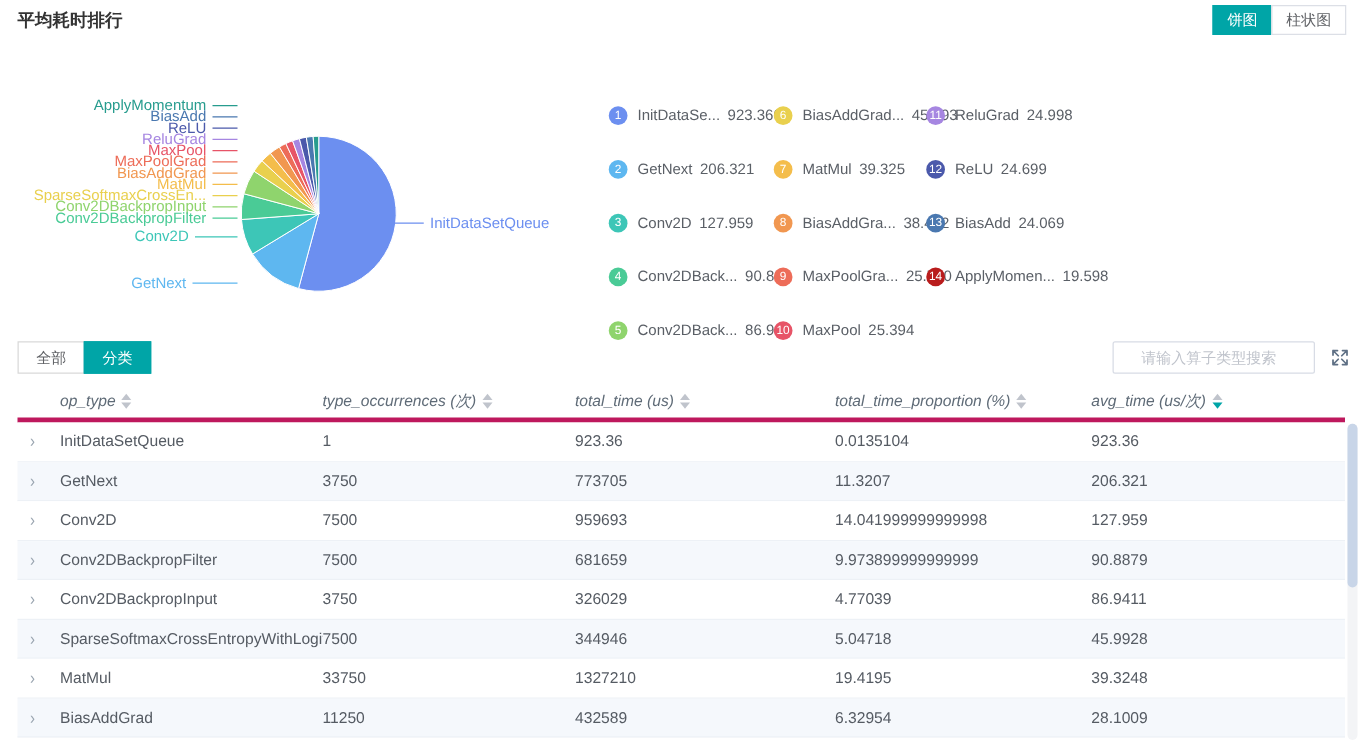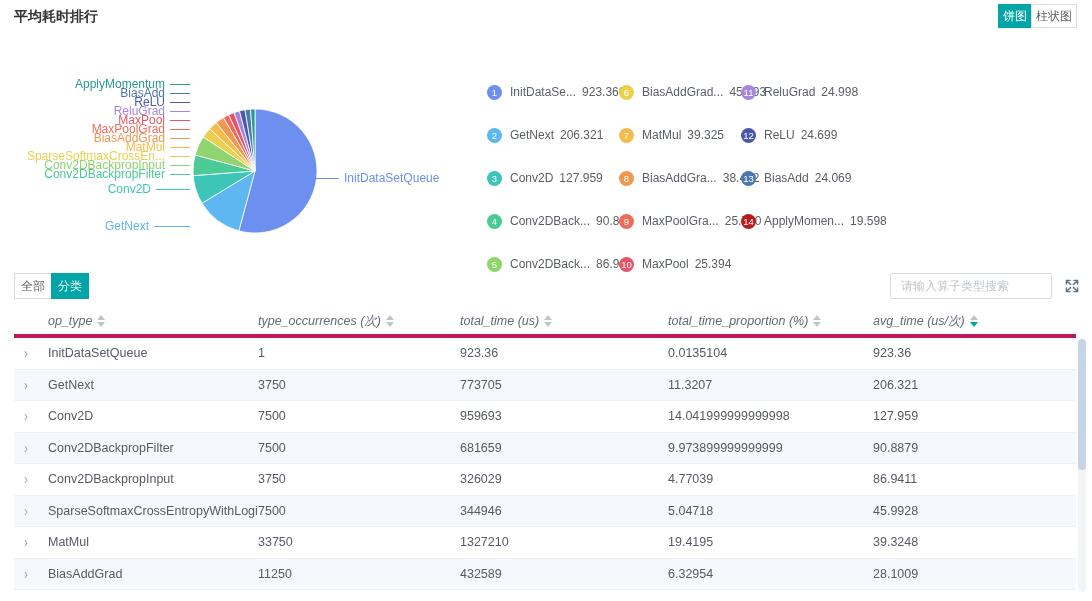--- a/index.html
+++ b/index.html
@@ -6,21 +6,21 @@
   html,body { margin:0; padding:0; }
   body {
     width:1092px; height:601px; position:relative; overflow:hidden;
     background:#ffffff; color:#333;
     font-family:"Liberation Sans","DejaVu Sans",sans-serif;
   }
   
   .page-title { position:absolute; left:14px; top:8px; font-size:14px; font-weight:bold; color:#333; }
   .view-toggle { position:absolute; right:15px; top:4px; display:flex; }
   .toggle-btn {
-    font-size:12px; padding:4px 4px; border:1px solid #dcdfe6; background:#fff;
+    font-size:12px; padding:4px 11px; border:1px solid #dcdfe6; background:#fff;
     color:#606266; cursor:pointer; line-height:14px;
   }
   .toggle-btn + .toggle-btn { margin-left:-1px; }
   .toggle-btn.active { background:#00a5a7; border-color:#00a5a7; color:#fff; }
   
   .chart-area { position:absolute; left:0; top:40px; width:1092px; height:228px; }
   #pie-svg { position:absolute; left:190px; top:66px; }
   .pie-label { position:absolute; display:flex; align-items:center; height:14px; font-size:12px; white-space:nowrap; }
   .pie-label-left { left:0; width:190px; justify-content:flex-end; }
   .pie-label .stub { height:1px; flex:0 0 auto; }
@@ -36,28 +36,28 @@
   .legend-item { display:flex; align-items:center; height:16px; cursor:pointer; }
   .legend-dot {
     width:15px; height:15px; border-radius:50%; flex:0 0 auto;
     color:#fff; font-size:9.5px; display:flex; align-items:center; justify-content:center;
   }
   .legend-label { margin-left:8px; font-size:12px; color:#5a5f66; white-space:nowrap; }
   .legend-value { margin-left:6px; font-size:12px; color:#5a5f66; white-space:nowrap; }
   
   .tab-group { position:absolute; left:14px; top:273px; display:flex; }
   .tab-btn {
-    font-size:12px; padding:5px 6px; background:#fff; border:1px solid #d9d9d9;
+    font-size:12px; padding:5px 14px; background:#fff; border:1px solid #d9d9d9;
     color:#606266; cursor:pointer; line-height:14px;
   }
   .tab-btn + .tab-btn { margin-left:-1px; }
   .tab-btn.active { background:#00a5a7; border-color:#00a5a7; color:#fff; }
   .search-input {
     position:absolute; right:40px; top:273px; width:162px; height:26px;
-    border:1px solid #d8dce5; border-radius:2px; padding:0 10px; font-size:12px; color:#333;
+    border:1px solid #d8dce5; border-radius:2px; padding:0 22px; font-size:12px; color:#333;
     font-family:"Liberation Sans","DejaVu Sans",sans-serif; outline:none;
   }
   .search-input::placeholder { color:#c0c4cc; }
   .fullscreen-btn { position:absolute; right:10px; top:278px; width:18px; height:18px; cursor:pointer; }
   
   .op-table { position:absolute; left:14px; right:16px; top:308px; }
   .t-row {
     display:grid; grid-template-columns:34px 210px 202px 208px 205px auto;
     align-items:center;
   }

